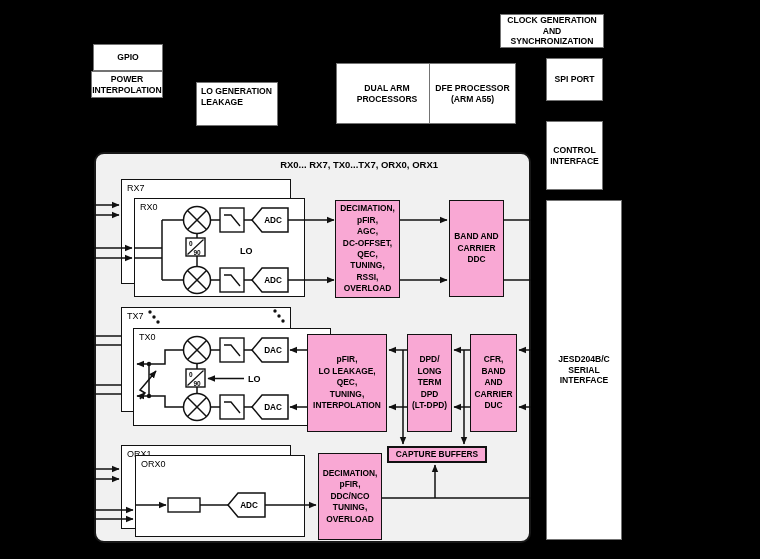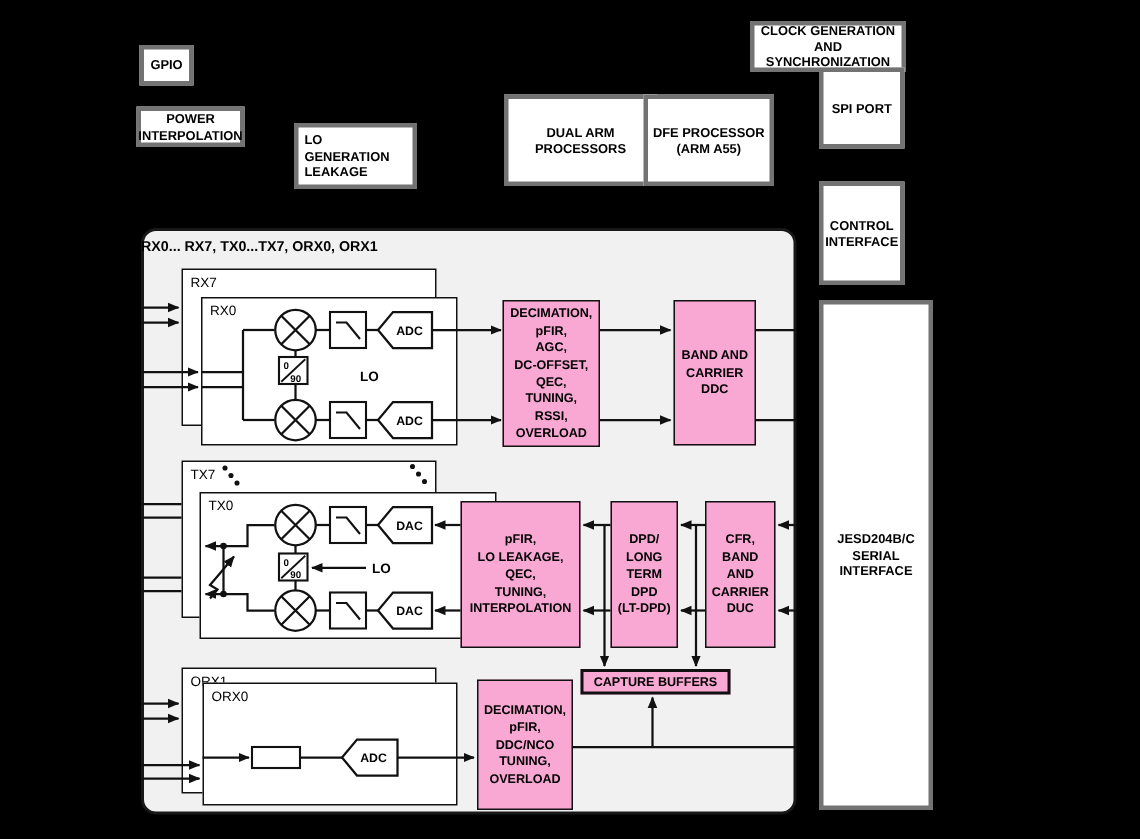--- a/index.html
+++ b/index.html
@@ -1,48 +1,48 @@
 <!DOCTYPE html>
 <html><head>
 <meta charset="utf-8">
 <style>
   html,body{margin:0;padding:0}
   body{width:760px;height:559px;background:#000;position:relative;overflow:hidden;
        font-family:"Liberation Sans",sans-serif;color:#000}
   .bx{position:absolute;background:#fff;color:#000;font-weight:bold;
       display:flex;align-items:center;justify-content:center;text-align:center;
       white-space:pre-line;box-sizing:border-box}
-  .top{font-size:8.6px;line-height:10.5px;border:3px solid #737373}
+  .top{font-size:8.6px;line-height:10.5px;border:1px solid #737373}
   .proc{font-size:8.4px;line-height:11.4px;border:1.5px solid #111;background:#f9a8d4}
   .sect{position:absolute;background:#fff;border:1.6px solid #111;box-sizing:border-box}
   .sect .lbl{position:absolute;top:3px;left:5px;font-size:9px;font-weight:normal;white-space:nowrap}
   .lleft{justify-content:flex-start;align-items:flex-start;text-align:left;padding:3px 4px}
   #container{position:absolute;left:94px;top:152px;width:437px;height:391px;background:#f1f1f1;
              border:2px solid #181818;border-radius:10px;box-sizing:border-box}
-  #title{position:absolute;left:94px;top:159px;width:344px;text-align:left;
+  #title{position:absolute;left:94px;top:159px;width:344px;text-align:right;
          font-size:9.5px;font-weight:bold;color:#000}
   #wires{position:absolute;left:0;top:0;pointer-events:none}
   .svgt{font-family:"Liberation Sans",sans-serif;font-weight:bold;fill:#000}
 </style>
 </head>
 <body>
 
-<div class="bx top" style="left:93px;top:30px;width:36px;height:27px">GPIO</div>
+<div class="bx top" style="left:93px;top:44px;width:70px;height:27px">GPIO</div>
 <div class="bx top" style="left:91px;top:71px;width:72px;height:27px">POWER
 INTERPOLATION</div>
 <div class="bx top lleft" style="left:196px;top:82px;width:82px;height:44px">LO GENERATION
 LEAKAGE</div>
 <div class="bx top" style="left:336px;top:63px;width:102px;height:61px">DUAL ARM
 PROCESSORS</div>
 <div class="bx top" style="left:429px;top:63px;width:87px;height:61px">DFE PROCESSOR
 (ARM A55)</div>
 <div class="bx top" style="left:500px;top:14px;width:104px;height:34px">CLOCK GENERATION
 AND
 SYNCHRONIZATION</div>
-<div class="bx top" style="left:546px;top:45px;width:57px;height:54px">SPI PORT</div>
+<div class="bx top" style="left:546px;top:58px;width:57px;height:43px">SPI PORT</div>
 <div class="bx top" style="left:546px;top:121px;width:57px;height:69px">CONTROL
 INTERFACE</div>
 <div class="bx top" style="left:546px;top:200px;width:76px;height:340px">JESD204B/C
 SERIAL
 INTERFACE</div>
 
 <div id="container"></div>
 <div id="title">RX0... RX7, TX0...TX7, ORX0, ORX1</div>
 
 <div class="sect" style="left:121px;top:179px;width:170px;height:105px">

